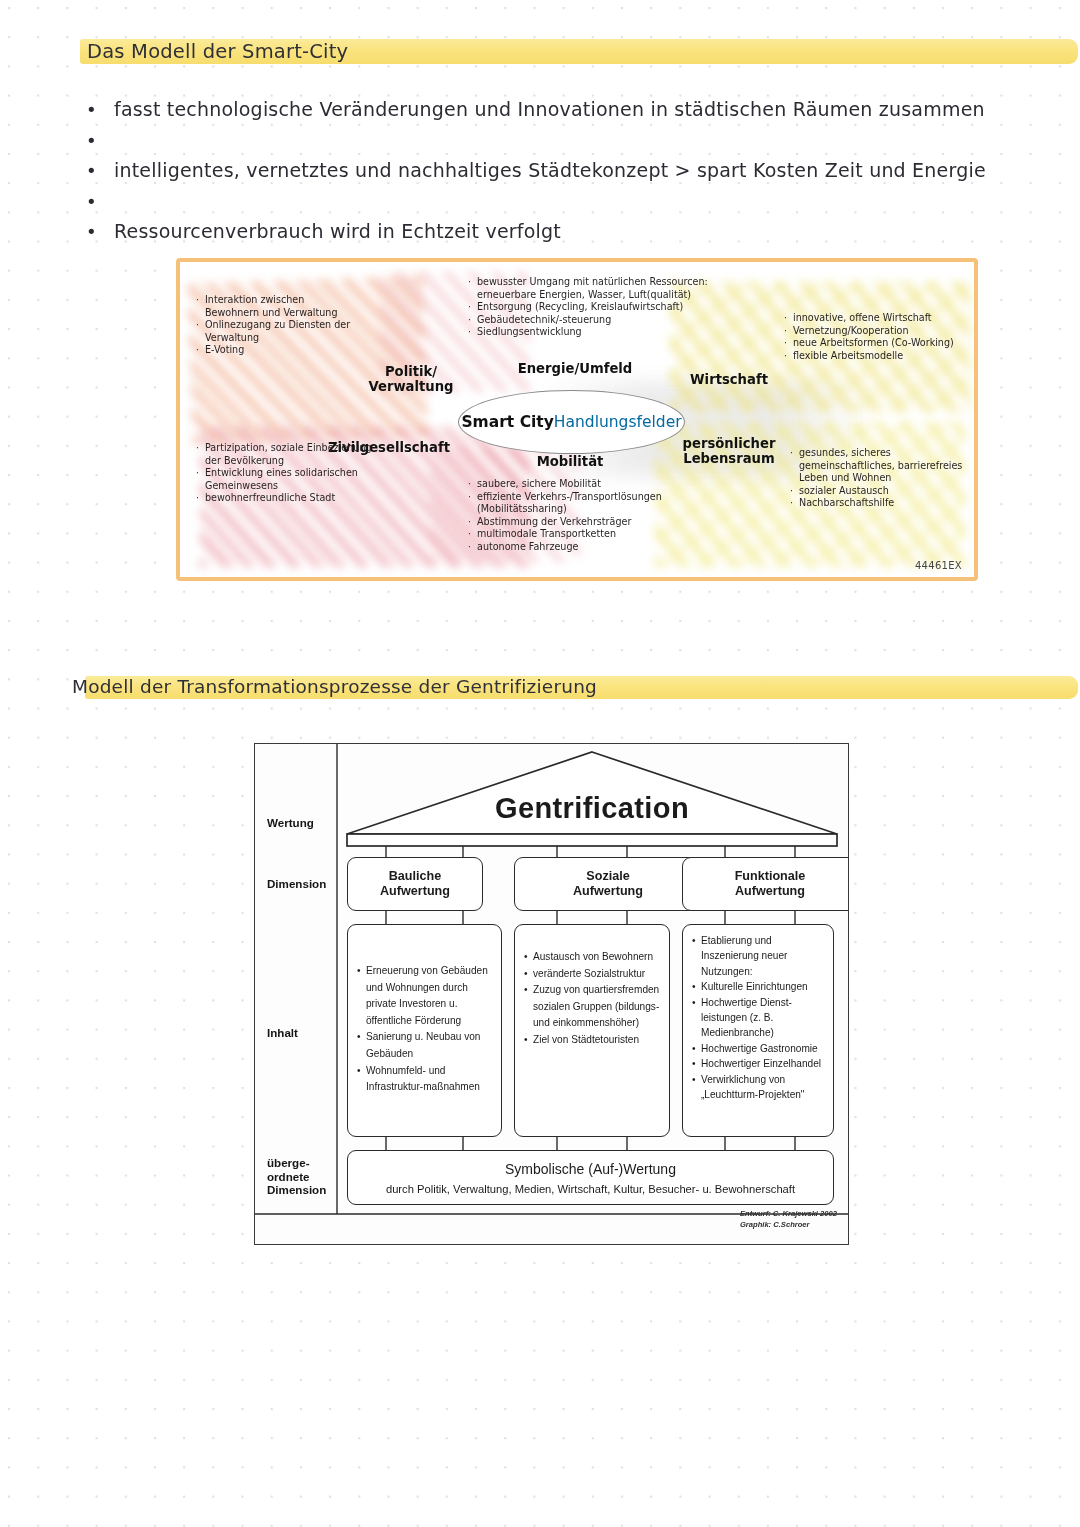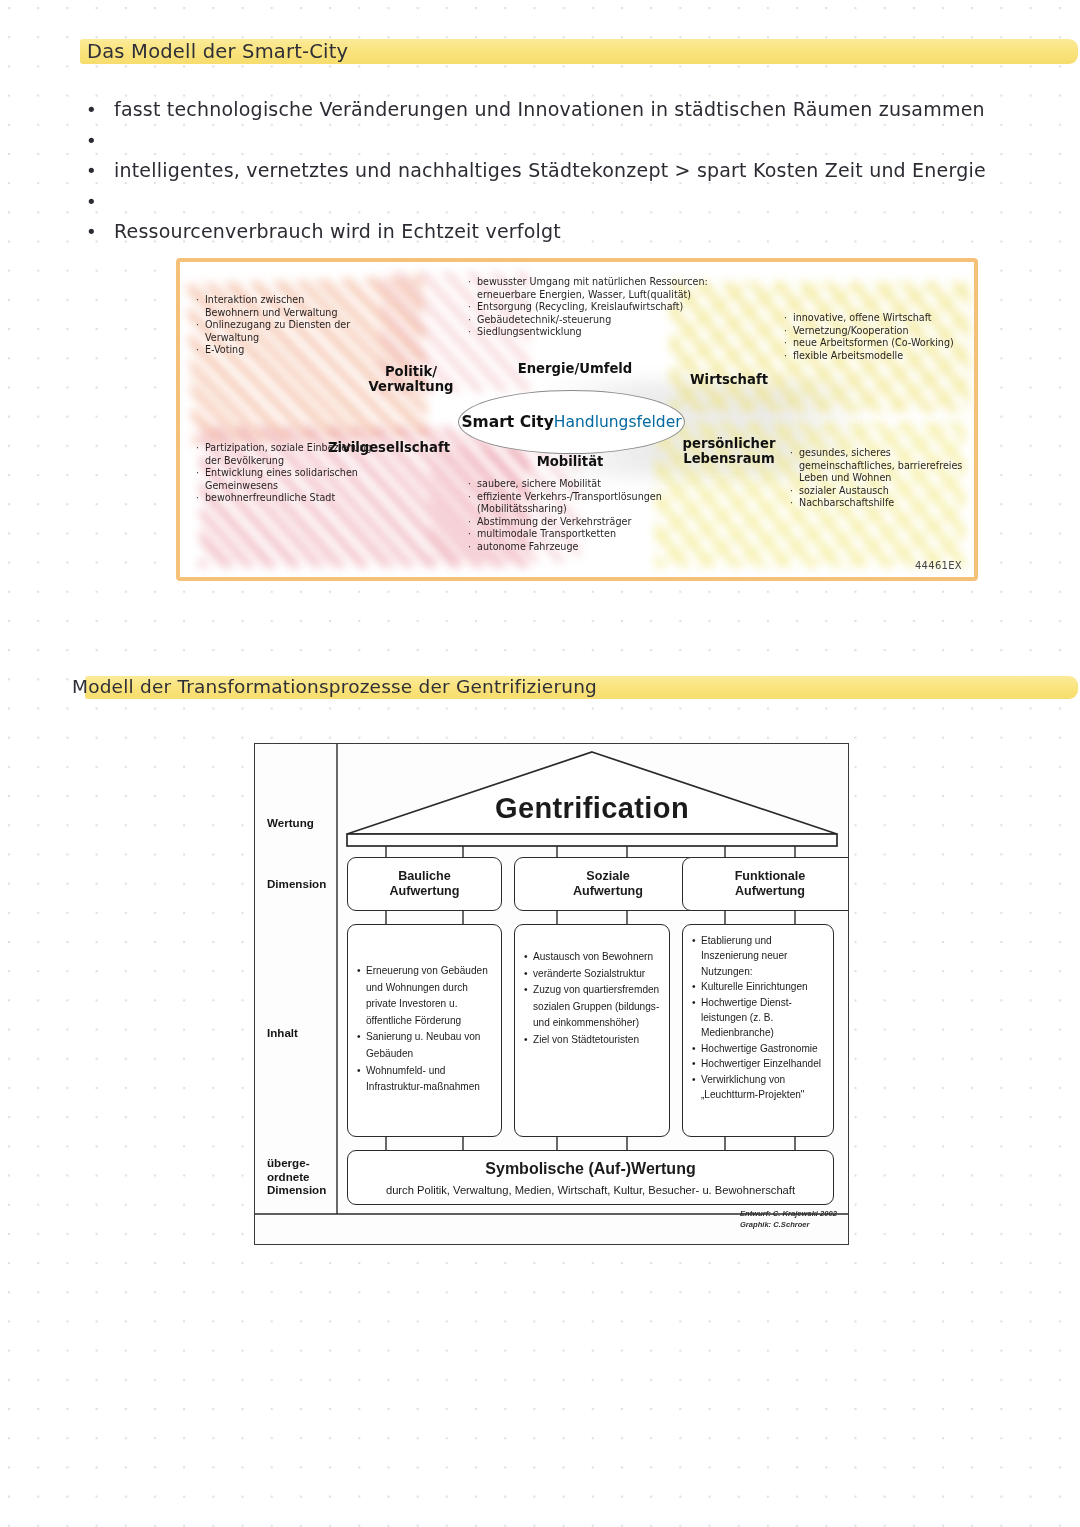--- a/index.html
+++ b/index.html
@@ -244,21 +244,21 @@
     border: 1.6px solid #2a2a2a;
     border-radius: 9px;
     background: #ffffff;
     box-sizing: border-box;
     display: flex;
     flex-direction: column;
     align-items: center;
     justify-content: center;
     gap: 6px;
   }
-  #gbox-super .t1 { font-weight: bold; font-size: 16px; }
+  #gbox-super .t1 { font-weight: normal; font-size: 14px; }
   #gbox-super .t2 { font-size: 11.2px; }
 
   #gent-credit {
     position: absolute;
     right: 11px; bottom: 14px;
     font-size: 7.6px;
     font-style: italic;
     font-weight: bold;
     line-height: 10.5px;
     color: #2d2d2d;
@@ -480,21 +480,21 @@
 
   <div class="rowlabel" style="top:72px;">Wertung</div>
   <div class="rowlabel" style="top:133px;">Dimension</div>
   <div class="rowlabel" style="top:282px;">Inhalt</div>
   <div class="rowlabel" style="top:412px;">
     <div>überge-</div>
     <div>ordnete</div>
     <div>Dimension</div>
   </div>
 
-  <div class="gbox dim" style="left:92px; top:113px; width:155px;">
+  <div class="gbox dim" style="left:92px; top:113px; width:136px;">
     <div>Bauliche</div>
     <div>Aufwertung</div>
   </div>
   <div class="gbox dim" style="left:259px; top:113px; width:188px;">
     <div>Soziale</div>
     <div>Aufwertung</div>
   </div>
   <div class="gbox dim" style="left:427px; top:113px; width:176px;">
     <div>Funktionale</div>
     <div>Aufwertung</div>

